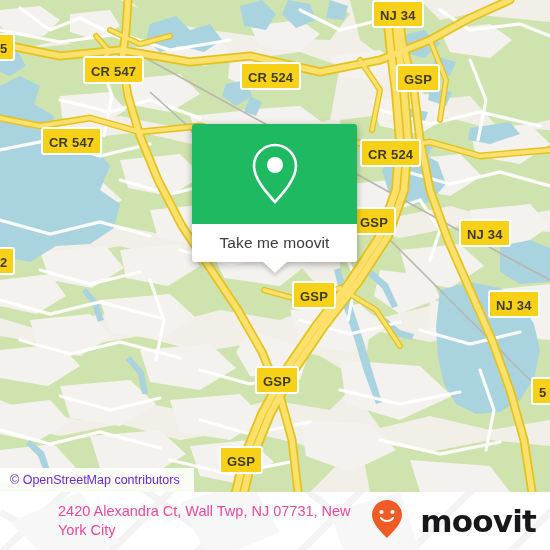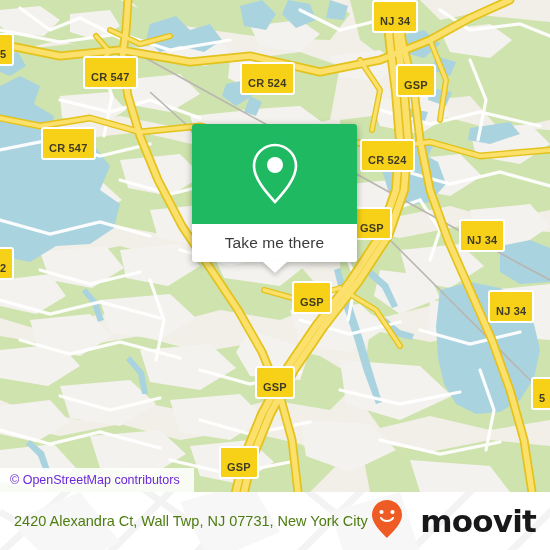--- a/index.html
+++ b/index.html
@@ -87,24 +87,24 @@
     filter: drop-shadow(0 3px 2px rgba(0,0,0,0.18));
   }
 
   
   .shield {
     position: absolute;
     background: #f7d117;
     border: 2px solid #ffffff;
     border-radius: 3px;
     color: #3f3b25;
-    font-size: 11px;
+    font-size: 13px;
     font-weight: bold;
     line-height: 1;
-    padding: 14px 6px 4px 6px;
+    padding: 7px 6px 4px 6px;
     white-space: nowrap;
     box-sizing: border-box;
     z-index: 20;
     letter-spacing: 0.2px;
   }
 
   
   #attribution {
     position: absolute;
     left: 0;
@@ -140,23 +140,24 @@
     position: absolute;
     left: 0; top: -40px;
     width: 550px; height: 140px;
     opacity: 0.5;
     pointer-events: none;
   }
   #footer-address {
     position: relative;
     font-size: 14.5px;
     line-height: 19px;
-    color: #4d7c0f;
+    color: #ec4899;
     max-width: 400px;
     z-index: 2;
+    margin-left: 44px;
   }
   #footer-logo {
     position: relative;
     display: flex;
     align-items: center;
     z-index: 2;
     gap: 17px;
   }
   #moovit-word {
     font-size: 31px;
@@ -395,21 +396,21 @@
     <div id="popup-card">
       <div id="popup-green">
         <span>
           <svg width="56" height="66" viewBox="0 0 56 66" xmlns="http://www.w3.org/2000/svg">
             <path d="M28 4 C16.4 4 7 13.4 7 25 C7 38 20 52 28 61 C36 52 49 38 49 25 C49 13.4 39.6 4 28 4 Z" fill="none" stroke="#ffffff" stroke-width="2.6"></path>
             <circle cx="28" cy="24" r="8" fill="#ffffff"></circle>
           </svg>
         </span>
       </div>
       <div id="popup-white">
-        <span id="popup-label">Take me there</span>
+        <span id="popup-label">Take me moovit</span>
         <span id="popup-pointer"></span>
       </div>
     </div>
 
     <div id="attribution">
       <span>© OpenStreetMap contributors</span>
     </div>
   </div>
 
   <div id="footer">

